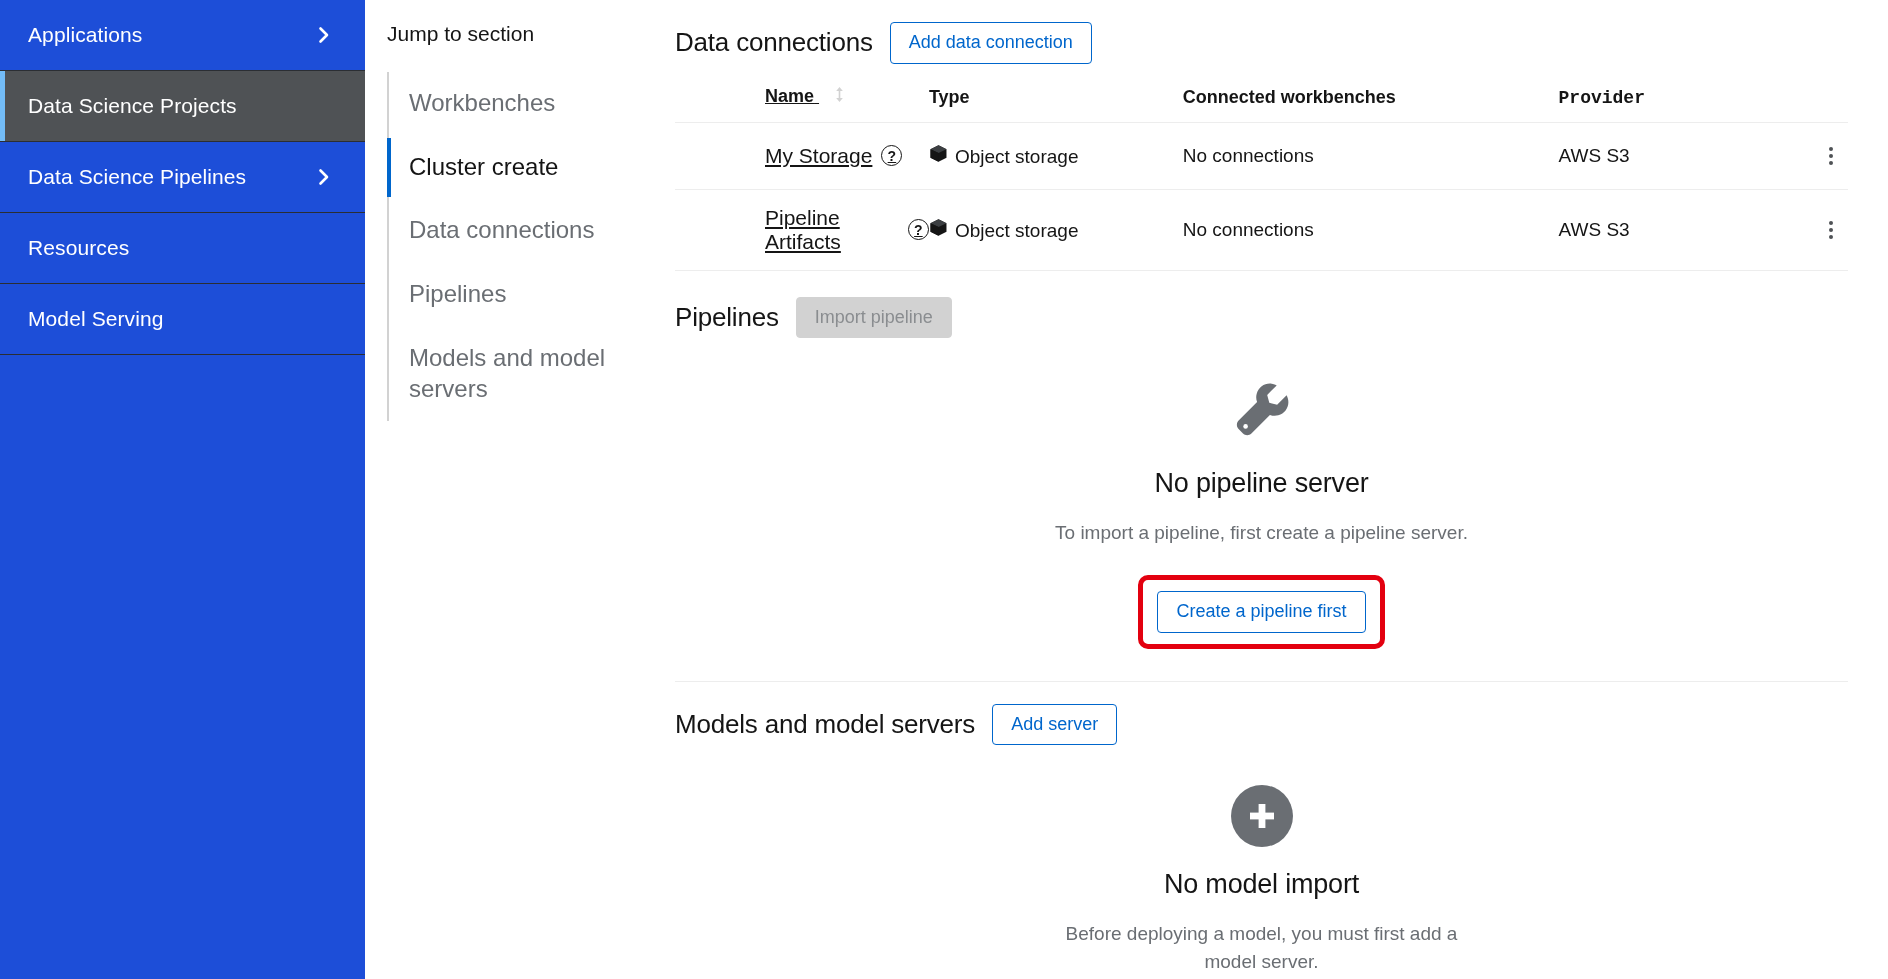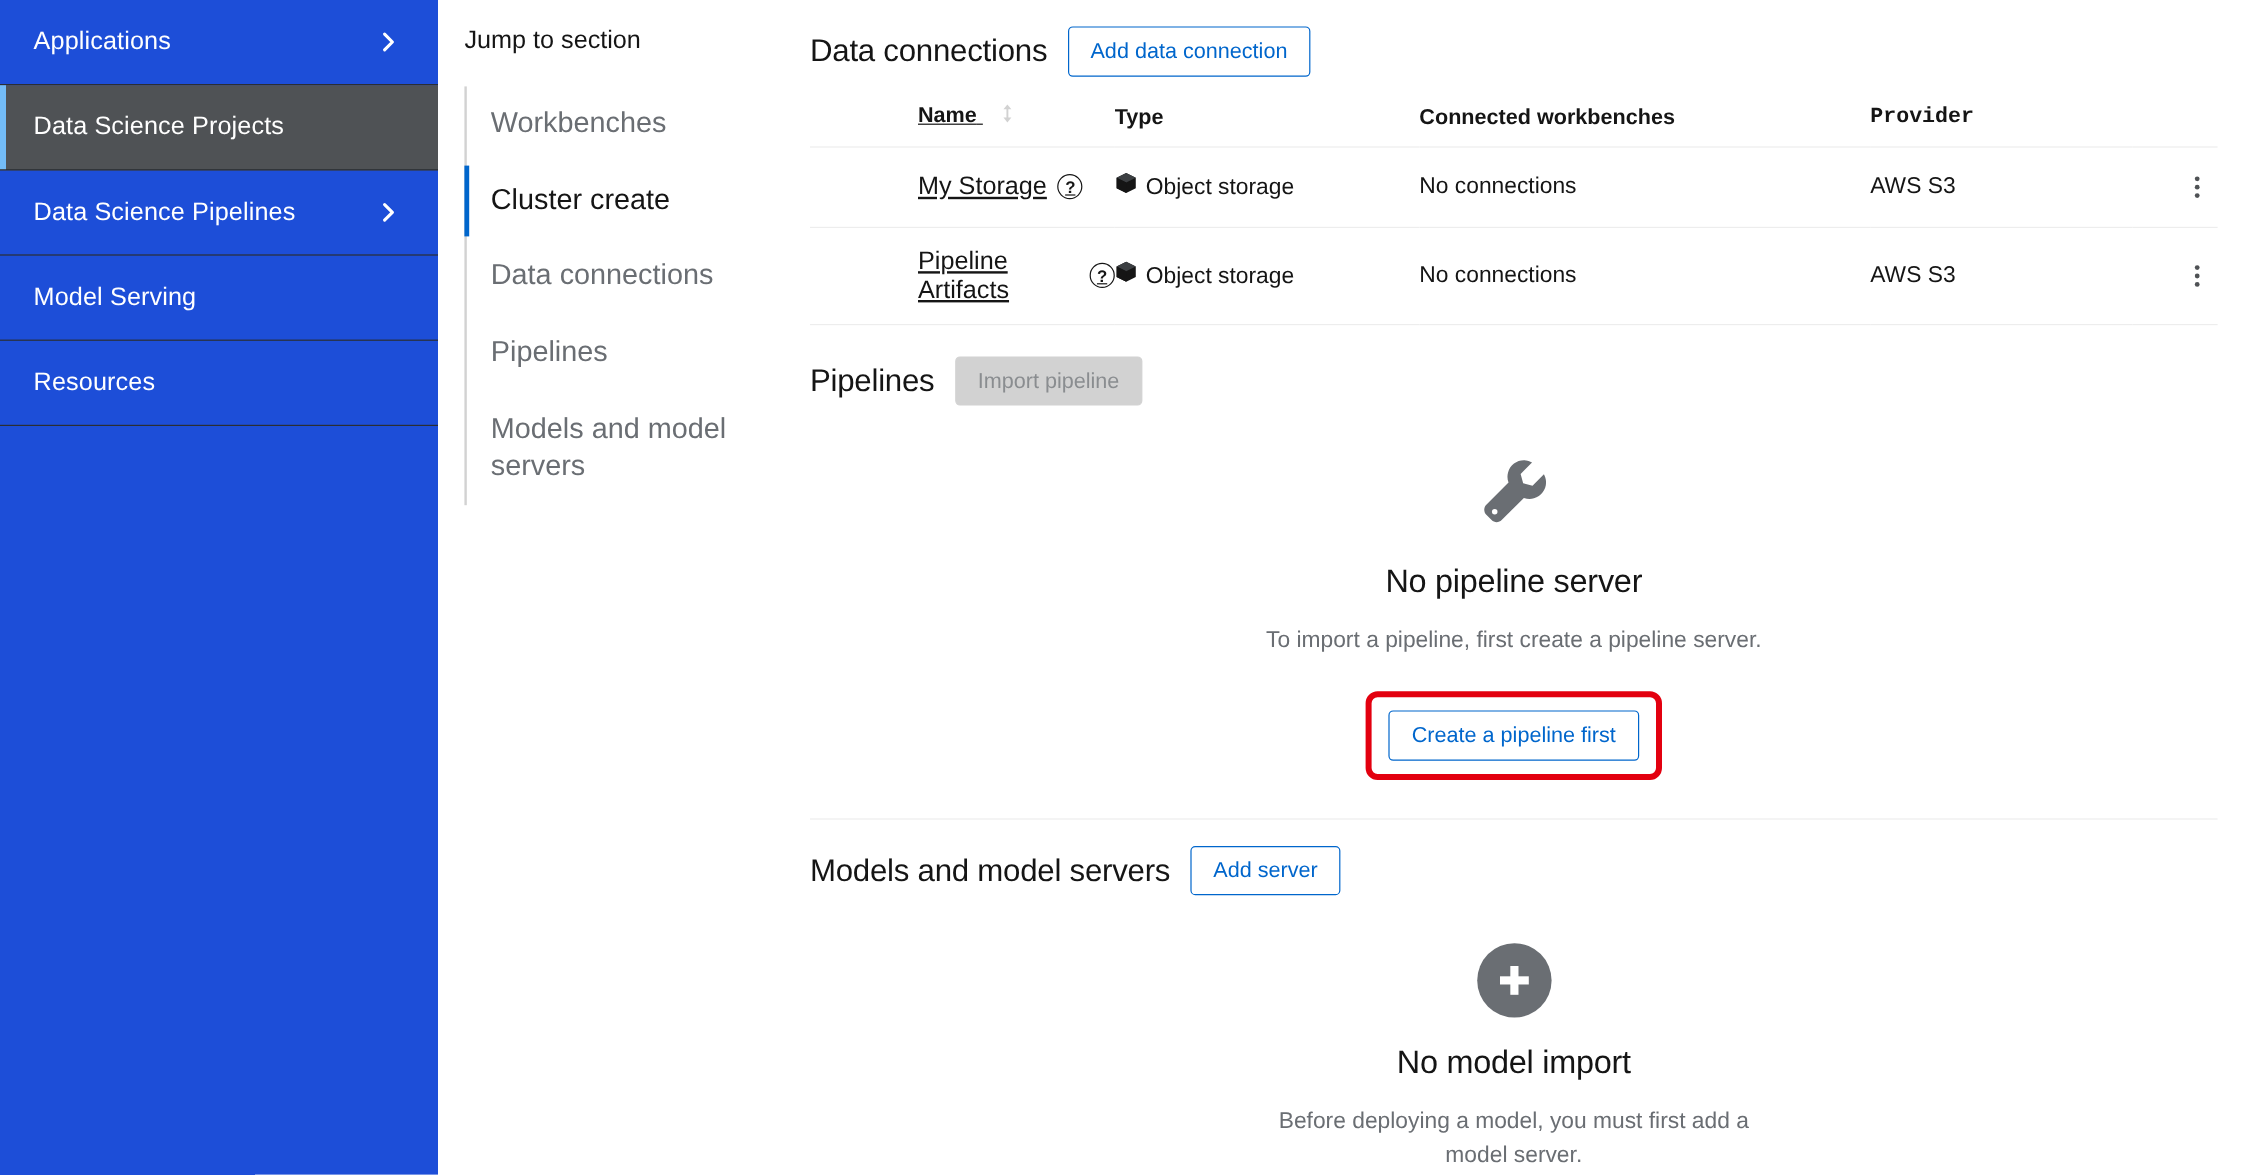--- a/index.html
+++ b/index.html
@@ -248,25 +248,25 @@
     <div class="nav-item">
       <span class="label">Data Science Pipelines</span>
       <span class="chev">
         <svg width="18" height="18" viewBox="0 0 18 18">
             <path d="M5.5 2.5 L12 9 L5.5 15.5" fill="none" stroke="#ffffff" stroke-width="2.6" stroke-linecap="round" stroke-linejoin="round"></path>
           </svg>
       </span>
     </div>
 
     <div class="nav-item">
+      <span class="label">Resources</span>
+    </div>
+
+    <div class="nav-item">
       <span class="label">Model Serving</span>
-    </div>
-
-    <div class="nav-item">
-      <span class="label">Resources</span>
     </div>
 
   </nav>
 
   <aside class="jump">
     <div class="jump-title">Jump to section</div>
     <div class="jump-list">
       <div class="jump-item">Workbenches</div>
       <div class="jump-item active">Cluster create</div>
       <div class="jump-item">Data connections</div>

